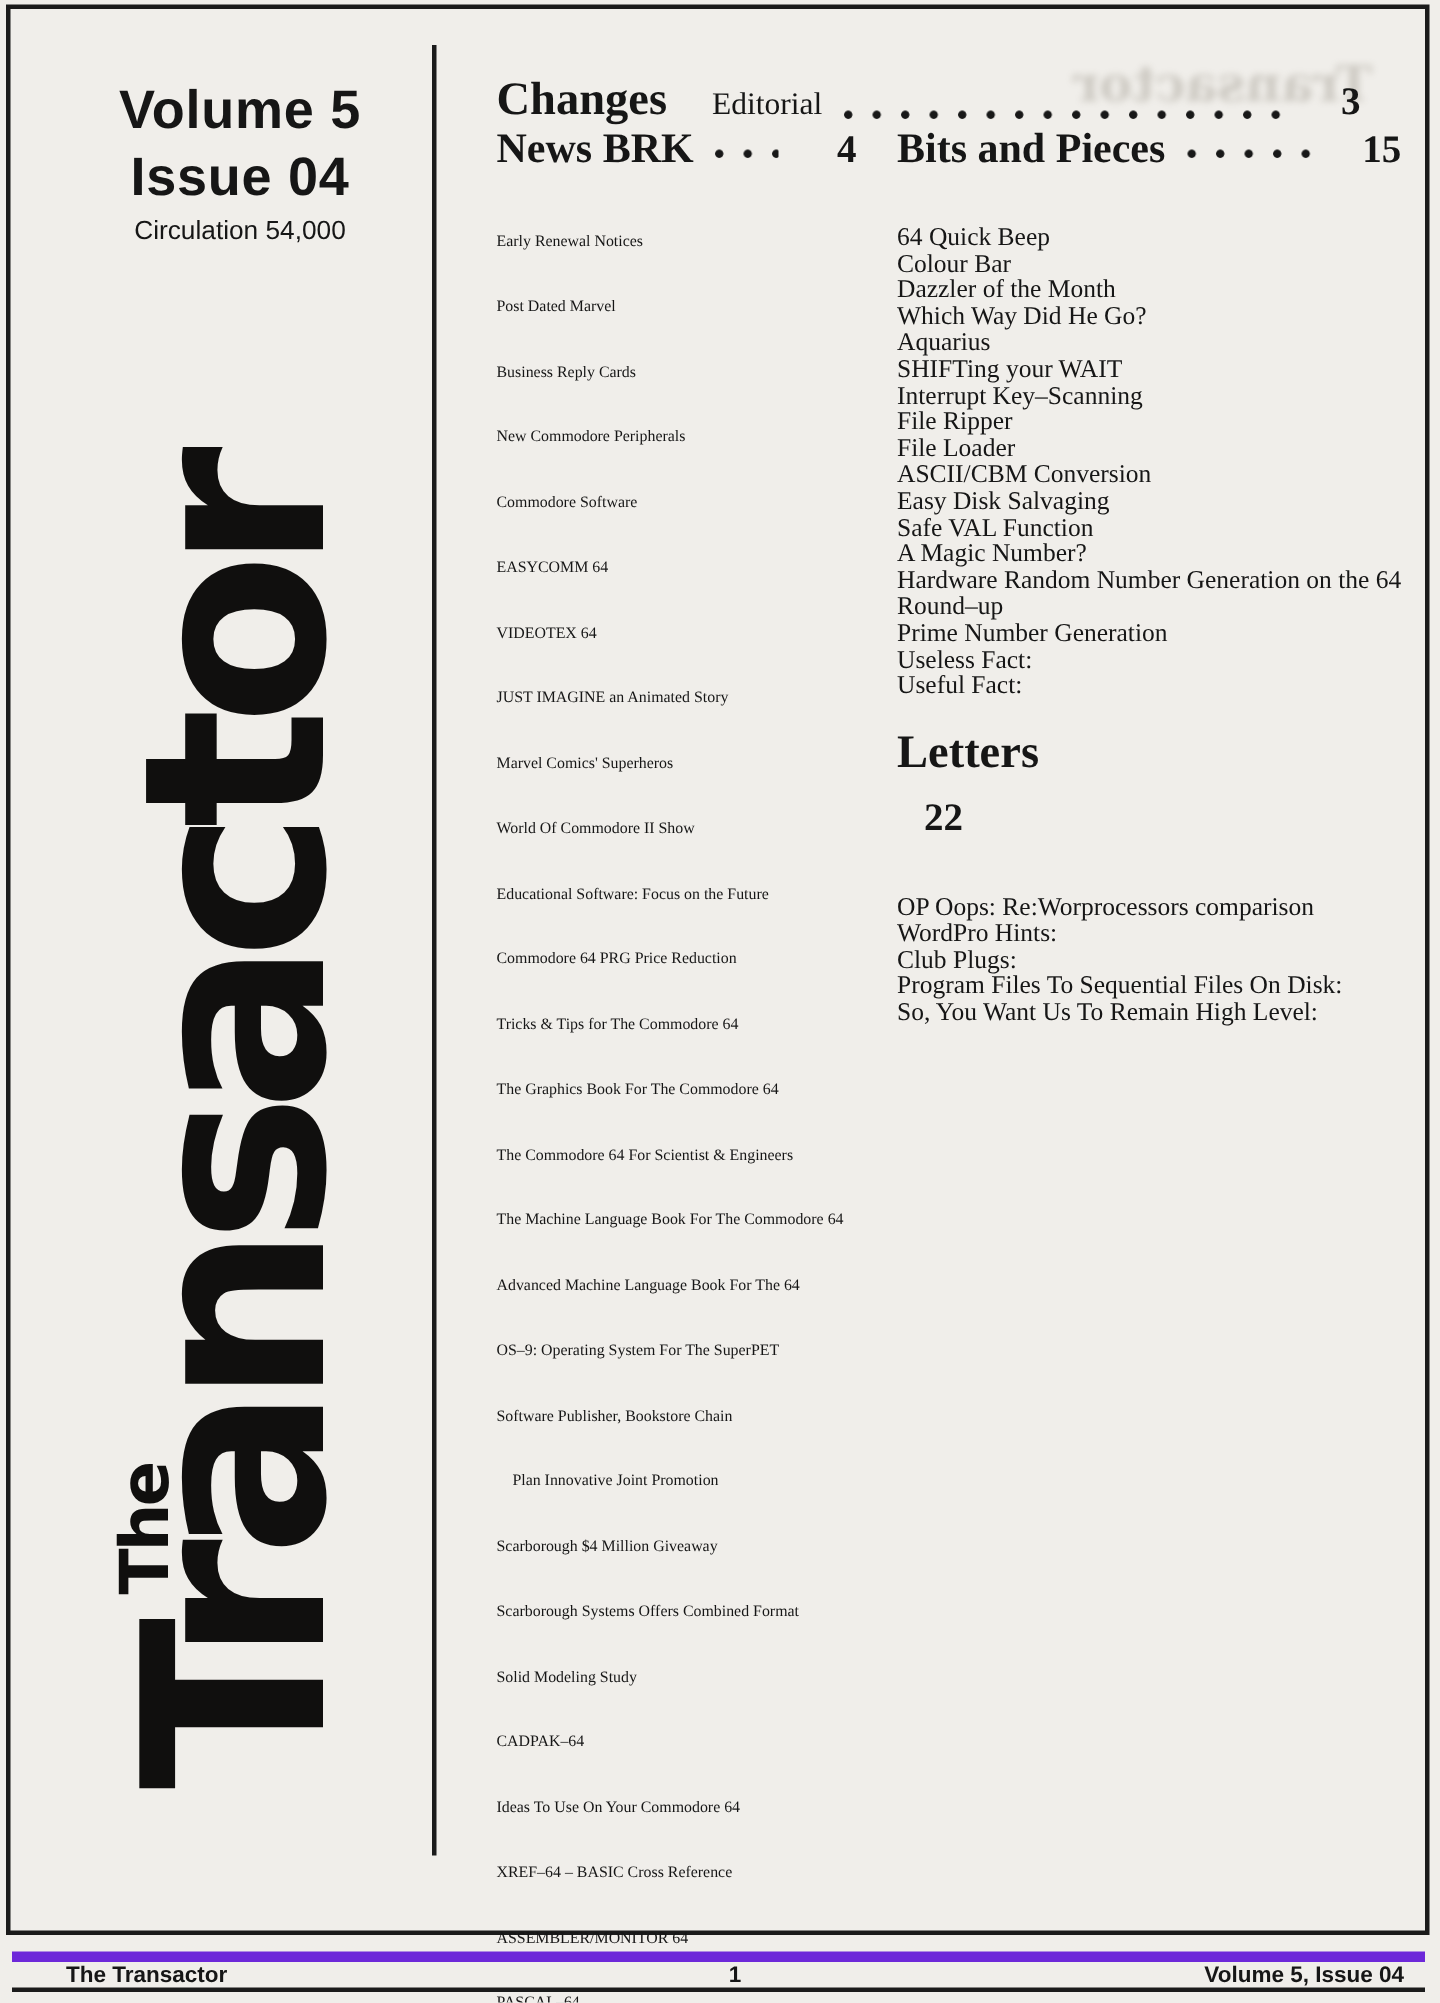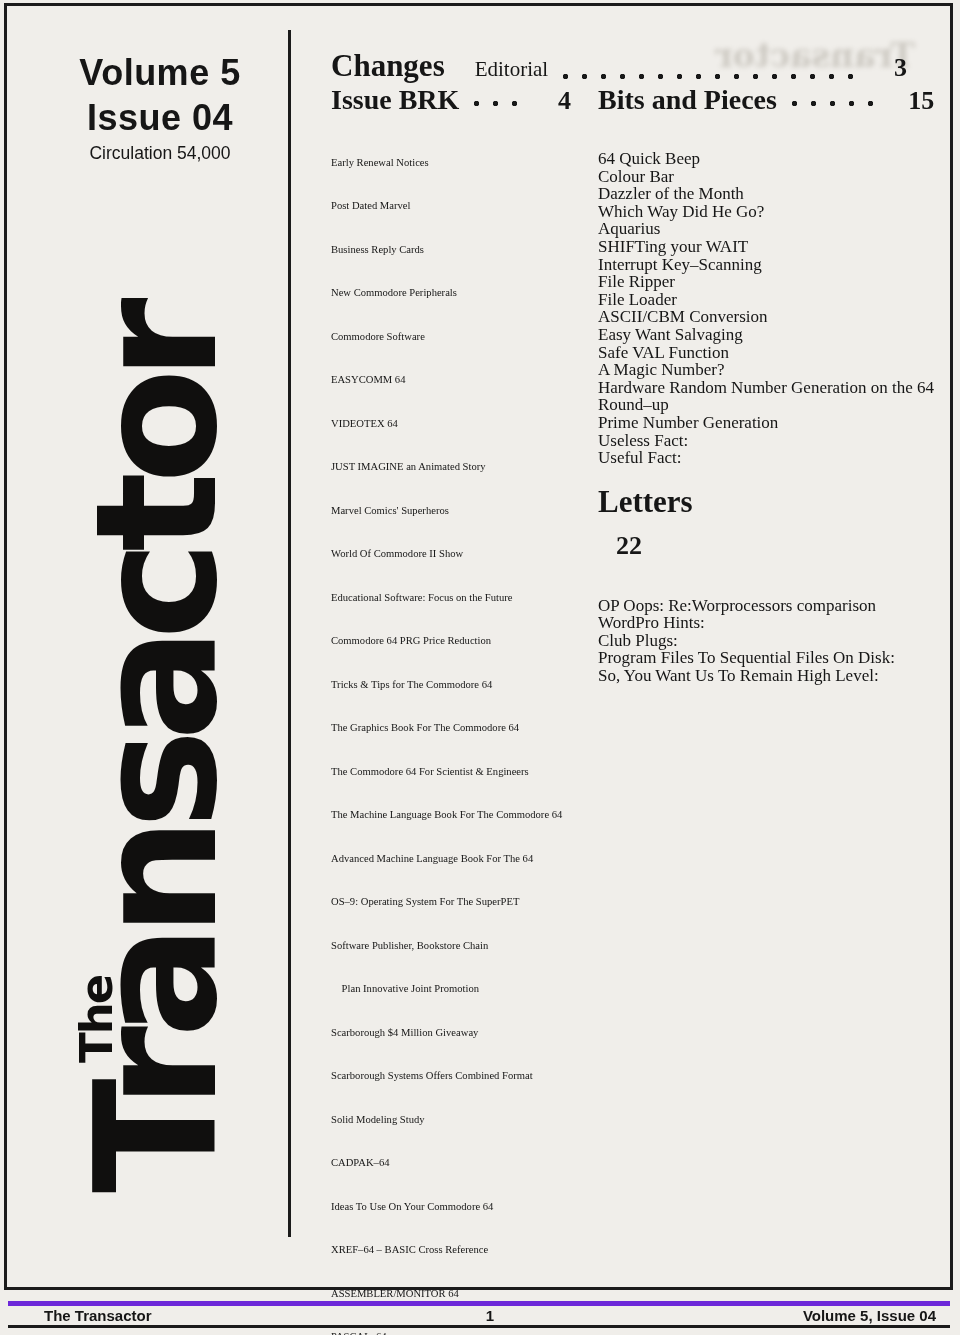--- a/index.html
+++ b/index.html
@@ -81,21 +81,21 @@
 
   .small-list { font-size: 10.6px; line-height: 10.87px; white-space: pre; }
   .med-list { font-size: 17px; line-height: 17.6px; white-space: nowrap; margin-top: 36px; }
 
   .letters-block { margin-top: 20px; }
   .letters-head { display: flex; align-items: baseline; font-size: 31px; font-weight: bold; line-height: 30px; flex-direction: column; }
 
   
   .footer {
     position: absolute; left: 8px; top: 1301px; width: 942px; height: 27px;
-    border-top: 5px solid #6d28d9; border-bottom: 3px solid #1b1b1b;
+    border-top: 7px solid #6d28d9; border-bottom: 3px solid #1b1b1b;
     display: flex; align-items: center;
     font-family: "Liberation Sans", sans-serif; font-weight: bold; font-size: 15px;
   }
   .footer .l { margin-left: 36px; width: 220px; }
   .footer .c { flex: 1; text-align: center; }
   .footer .r { width: 220px; text-align: right; margin-right: 14px; }
 </style>
 </head>
 <body>
 
@@ -119,21 +119,21 @@
     <span class="title">Changes</span>
     <span class="subtitle">Editorial</span>
     <span class="dots"></span>
     <span class="page-num">3</span>
   </div>
 
   <div class="twocol">
 
     <div class="col-left">
       <div class="col-head news">
-        <span>Issue BRK</span>
+        <span>News BRK</span>
         <span class="dots"></span>
         <span class="page-num">4</span>
       </div>
       <div class="small-list">
         
       
           <div>Early Renewal Notices</div>
         
           <div>Post Dated Marvel</div>
         
@@ -232,21 +232,21 @@
           <div>SHIFTing your WAIT</div>
 
           <div>Interrupt Key–Scanning</div>
 
           <div>File Ripper</div>
 
           <div>File Loader</div>
 
           <div>ASCII/CBM Conversion</div>
 
-          <div>Easy Want Salvaging</div>
+          <div>Easy Disk Salvaging</div>
 
           <div>Safe VAL Function</div>
 
           <div>A Magic Number?</div>
 
           <div>Hardware Random Number Generation on the 64</div>
 
           <div>Round–up</div>
 
           <div>Prime Number Generation</div>

